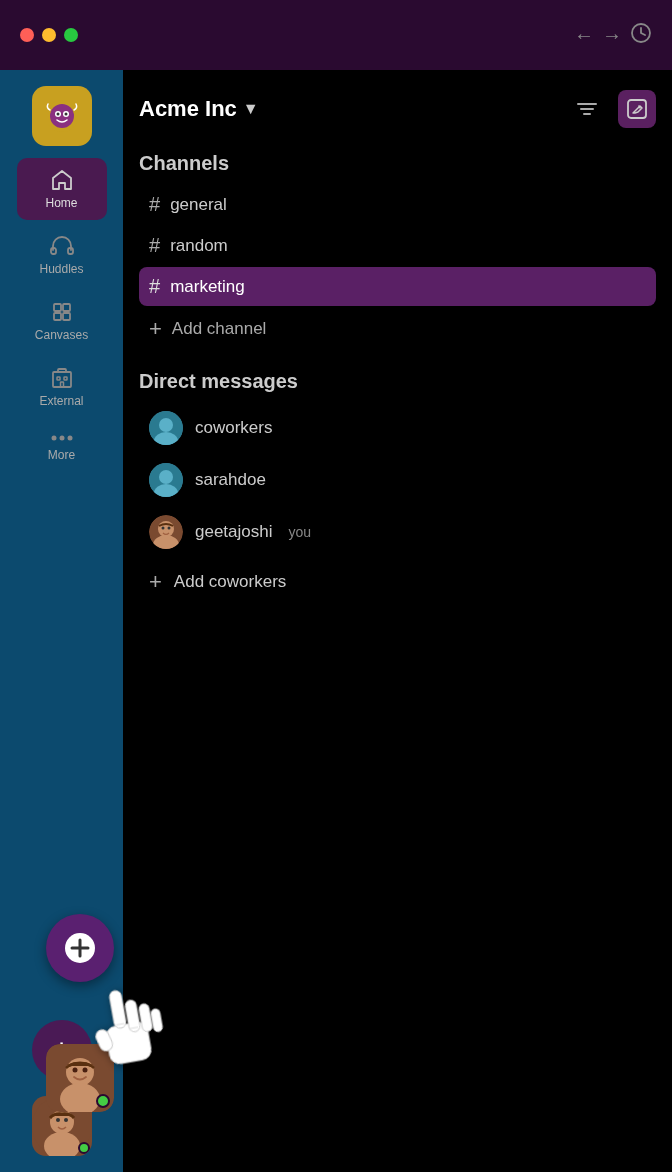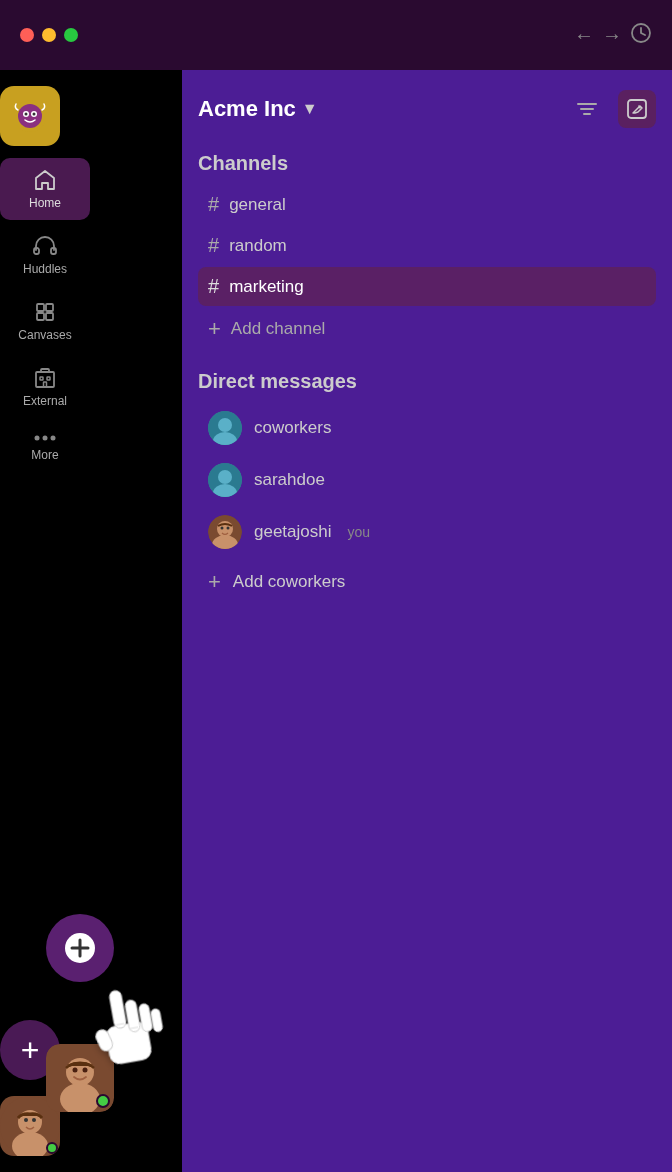--- a/index.html
+++ b/index.html
@@ -47,25 +47,25 @@
 
     
     .app-layout {
       display: flex;
       width: 100%;
       height: calc(100% - 70px);
     }
 
     
     .icon-sidebar {
-      width: 182px;
-      background: #000000;
+      width: 123px;
+      background: #0c4a6e;
       display: flex;
       flex-direction: column;
-      align-items: flex-start;
+      align-items: center;
       padding: 16px 0;
       gap: 4px;
     }
 
     .app-logo {
       width: 60px;
       height: 60px;
       background: #c8a020;
       border-radius: 14px;
       display: flex;
@@ -154,21 +154,21 @@
       width: 12px;
       height: 12px;
       background: #44cc44;
       border-radius: 50%;
       border: 2px solid #2a0a30;
     }
 
     
     .channel-sidebar {
       flex: 1;
-      background: #4c1d95;
+      background: #000000;
       padding: 16px;
       overflow-y: auto;
     }
 
     .workspace-header {
       display: flex;
       align-items: center;
       justify-content: space-between;
       margin-bottom: 20px;
       padding: 4px 0;

